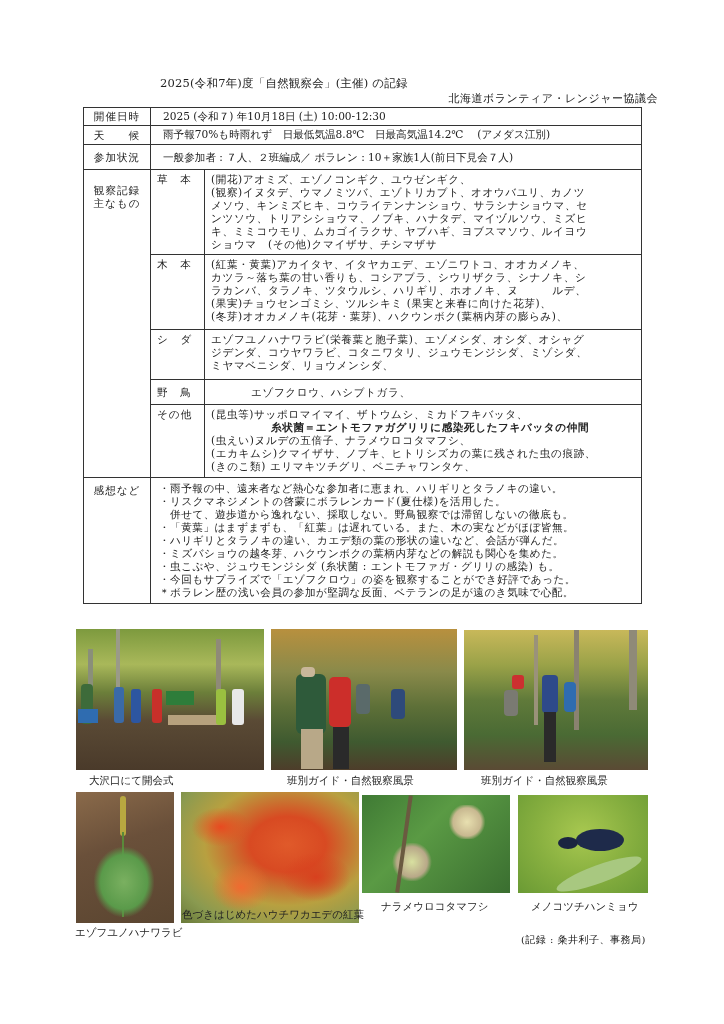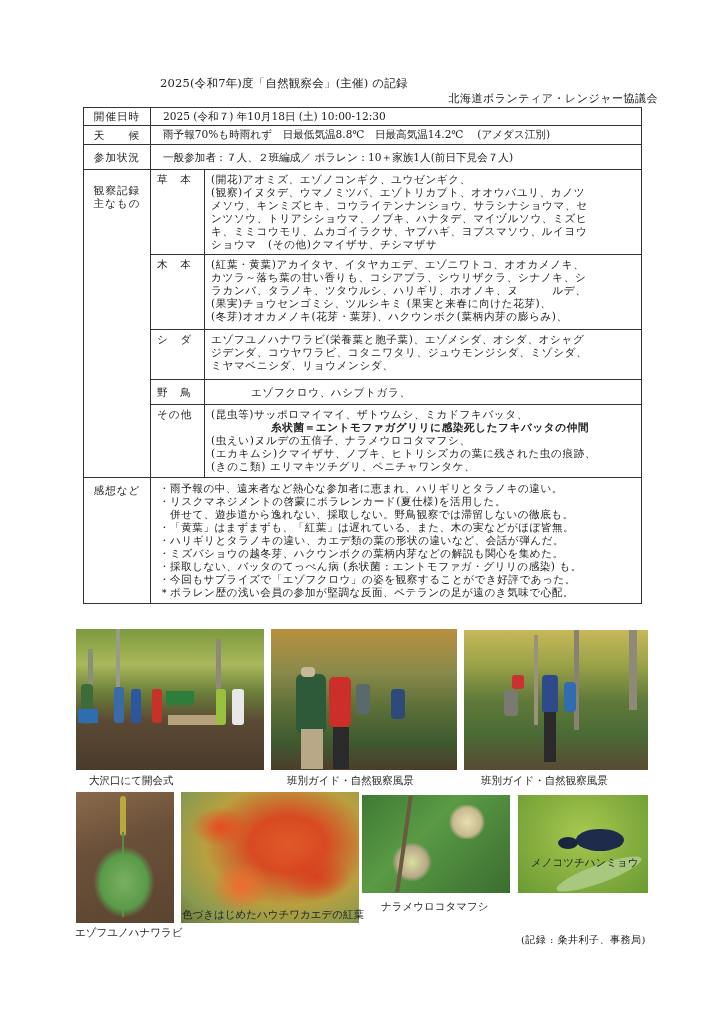--- a/index.html
+++ b/index.html
@@ -103,21 +103,21 @@
   </tr>
   <tr class="impr">
     <td class="lbl top" style="padding-top:6px !important">感想など</td>
     <td class="val" style="padding-top:4px !important;padding-bottom:4px !important">
       <span class="line">・雨予報の中、遠来者など熱心な参加者に恵まれ、ハリギリとタラノキの違い。</span>
       <span class="line">・リスクマネジメントの啓蒙にボラレンカード(夏仕様)を活用した。</span>
       <span class="line">　併せて、遊歩道から逸れない、採取しない。野鳥観察では滞留しないの徹底も。</span>
       <span class="line">・「黄葉」はまずまずも、「紅葉」は遅れている。また、木の実などがほぼ皆無。</span>
       <span class="line">・ハリギリとタラノキの違い、カエデ類の葉の形状の違いなど、会話が弾んだ。</span>
       <span class="line">・ミズバショウの越冬芽、ハクウンボクの葉柄内芽などの解説も関心を集めた。</span>
-      <span class="line">・採取しない、バッタのてっぺん病 (糸状菌 : エントモファガ・グリリの感染) も。</span>
+      <span class="line">・虫こぶや、ジュウモンジシダ (糸状菌 : エントモファガ・グリリの感染) も。</span>
       <span class="line">・今回もサプライズで「エゾフクロウ」の姿を観察することができ好評であった。</span>
       <span class="line">＊ボラレン歴の浅い会員の参加が堅調な反面、ベテランの足が遠のき気味で心配。</span>
     </td>
   </tr>
 </tbody>
   </table>
 
 <div class="photo" style="left:76px;top:629px;width:188px;height:141px;background:linear-gradient(180deg,#7d9a3e 0%,#a9b85a 25%,#6c7f3a 45%,#5a4a35 65%,#4a3a2a 100%);">
   <div style="position:absolute;left:12px;top:20px;width:5px;height:70px;background:#8a8f7a"></div>
   <div style="position:absolute;left:40px;top:0;width:4px;height:90px;background:#9a9a88"></div>
@@ -169,17 +169,17 @@
   <div style="position:absolute;left:86px;top:10px;width:38px;height:34px;background:radial-gradient(circle,#e8e0b0 0%,#c8b890 55%,transparent 72%)"></div>
   <div style="position:absolute;left:30px;top:48px;width:40px;height:38px;background:radial-gradient(circle,#d8e0a0 0%,#b8a888 55%,transparent 72%)"></div>
   <div style="position:absolute;left:40px;top:0;width:4px;height:98px;background:#6a5a40;transform:rotate(8deg)"></div>
 </div>
 <div class="photo" style="left:518px;top:795px;width:130px;height:98px;background:radial-gradient(ellipse at 50% 40%,#a8c850 0%,#88b040 50%,#6a9a34 100%);">
   <div style="position:absolute;left:58px;top:34px;width:48px;height:22px;background:#1e2a4a;border-radius:50%"></div>
   <div style="position:absolute;left:40px;top:42px;width:20px;height:12px;background:#1a2440;border-radius:50%"></div>
   <div style="position:absolute;left:36px;top:70px;width:90px;height:18px;background:#a8c880;border-radius:50%;transform:rotate(-20deg)"></div>
 </div>
 <div class="cap" style="left:381px;top:900px;">ナラメウロコタマフシ</div>
-<div class="cap" style="left:531px;top:856px;">メノコツチハンミョウ</div>
+<div class="cap" style="left:531px;top:900px;">メノコツチハンミョウ</div>
 <div class="cap" style="left:75px;top:926px;">エゾフユノハナワラビ</div>
 <div class="cap" style="left:182px;top:908px;">色づきはじめたハウチワカエデの紅葉</div>
 
 <div class="record">(記録 : 粂井利子、事務局)</div>
 
 </body></html>

